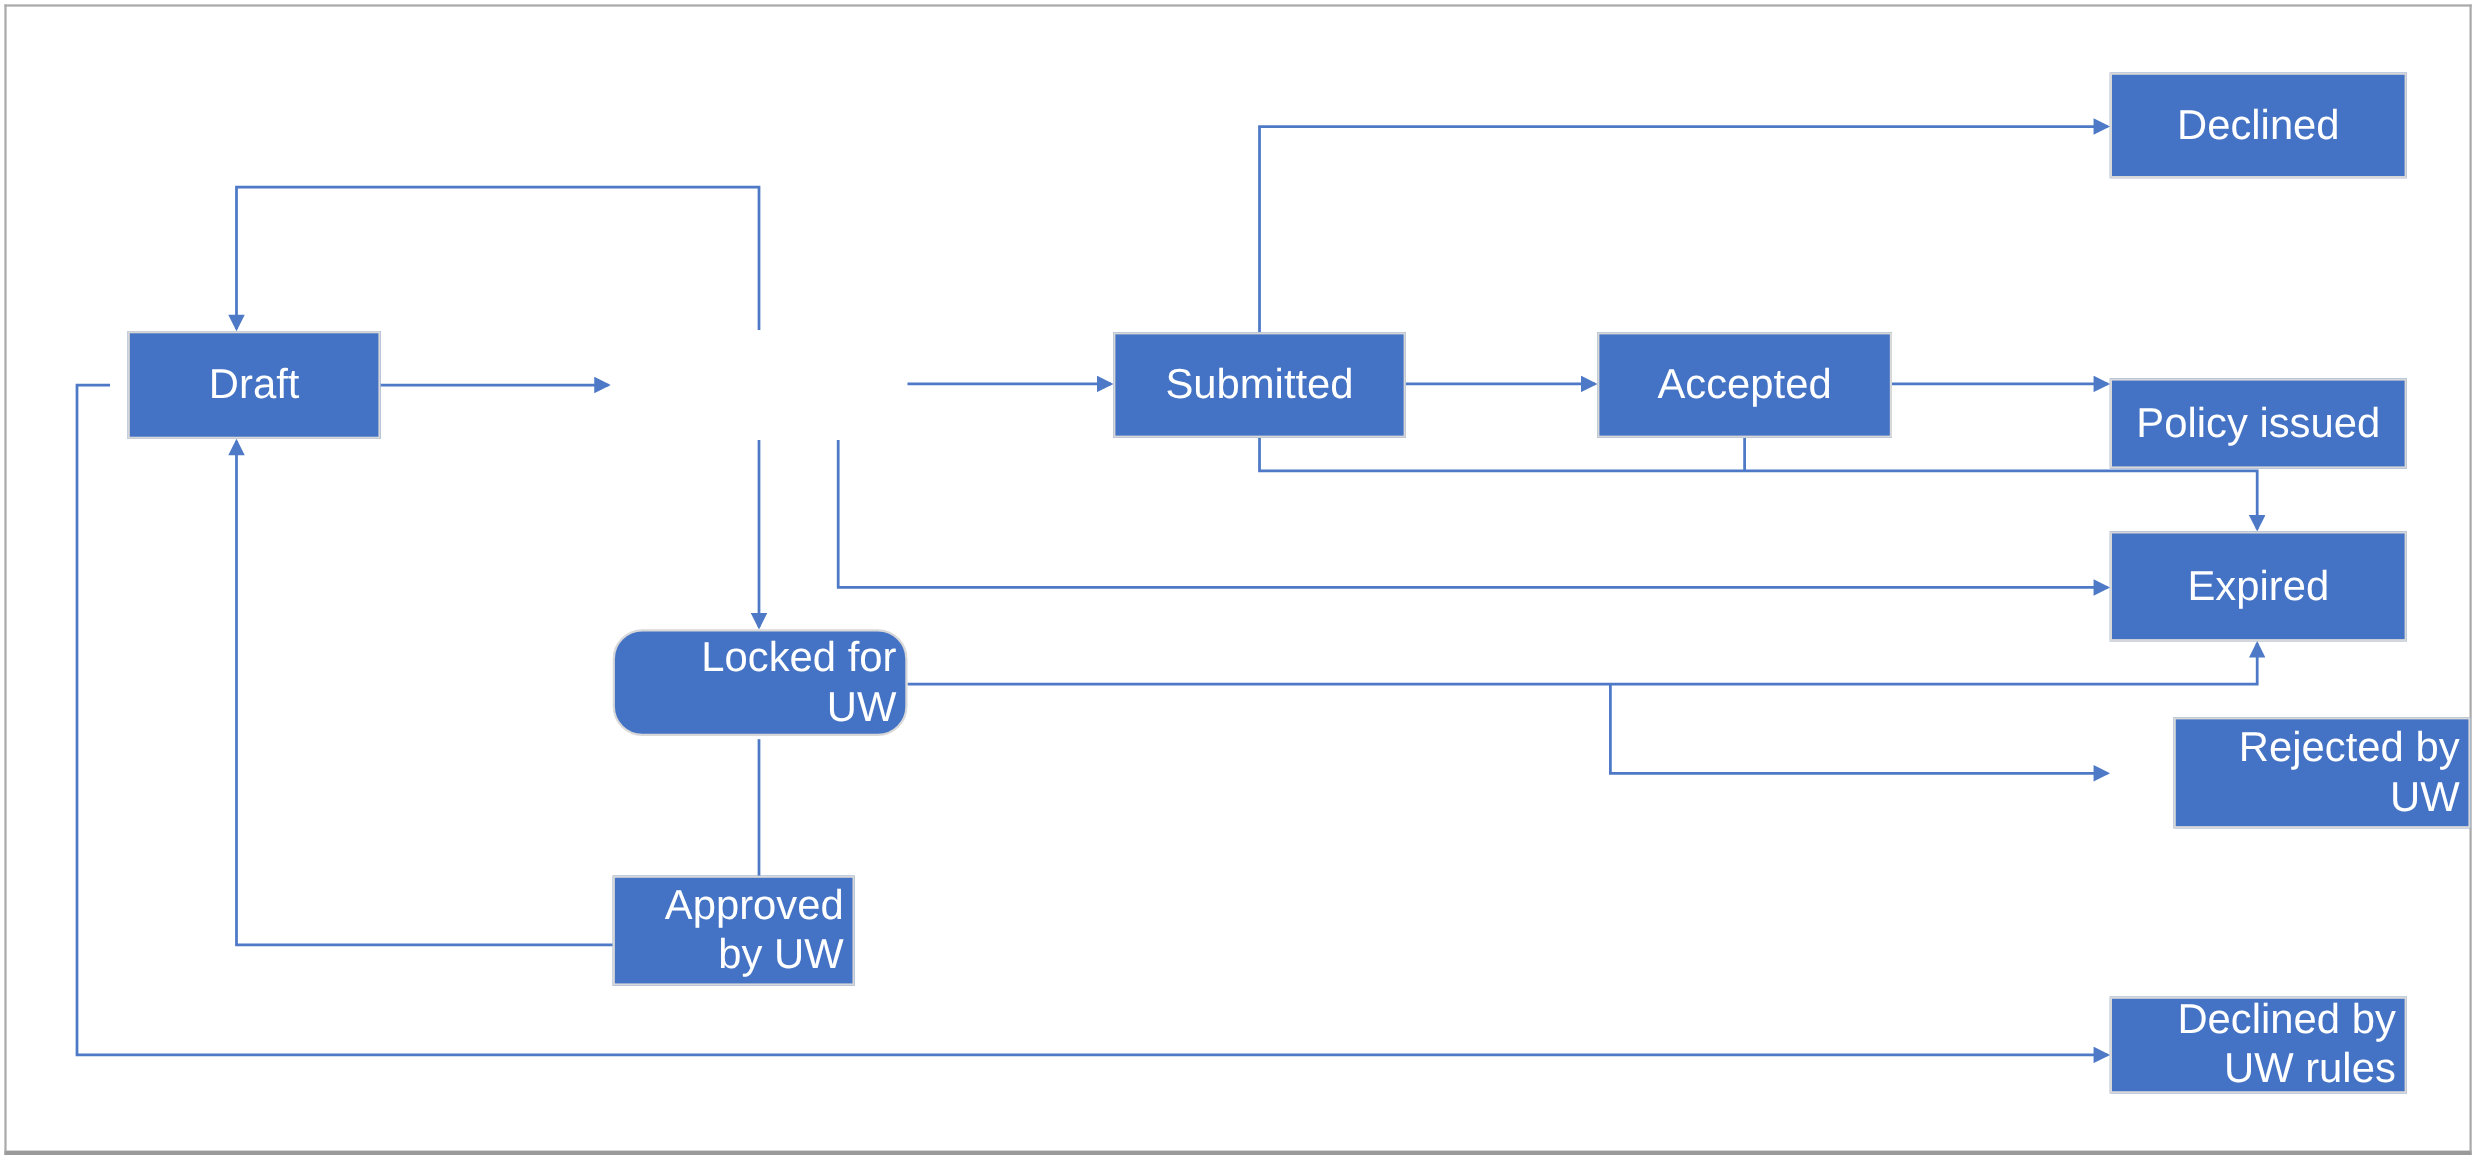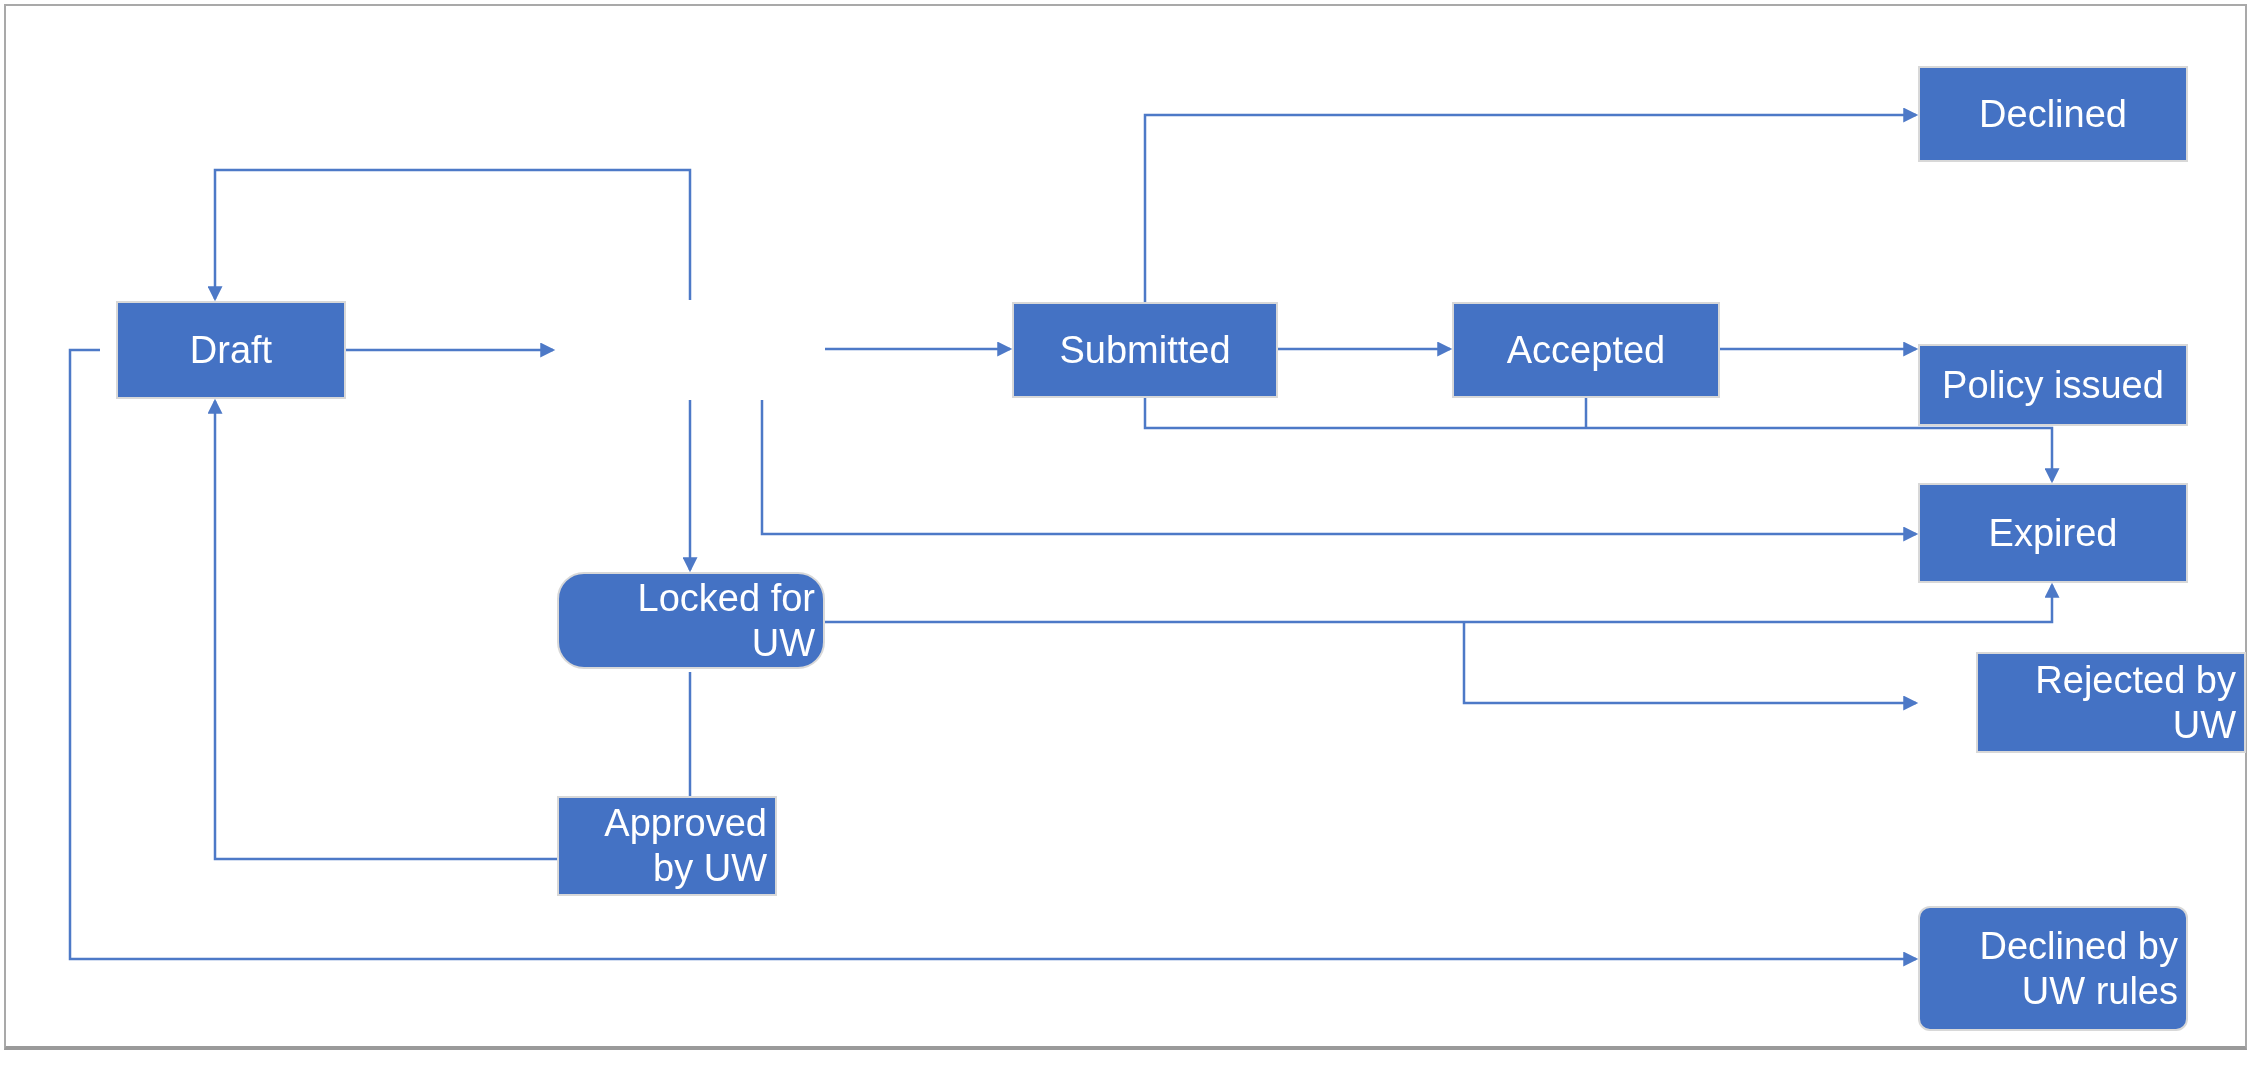--- a/index.html
+++ b/index.html
@@ -66,17 +66,17 @@
       </div>
       <div class="node" style="left: 557px; top: 572px; width: 268px; height: 97px; border-radius: 27px;">
         <span>Locked for UW</span>
       </div>
       <div class="node" style="left: 1976px; top: 652px; width: 270px; height: 101px;">
         <span>Rejected by UW</span>
       </div>
       <div class="node" style="left: 557px; top: 796px; width: 220px; height: 100px;">
         <span>Approved by UW</span>
       </div>
-      <div class="node" style="left: 1918px; top: 906px; width: 270px; height: 125px; border-radius: 12px;">
+      <div class="node" style="left: 1918px; top: 906px; width: 270px; height: 88px;">
         <span>Declined by UW rules</span>
       </div>
     </div>
 </div>
 
 </body></html>

